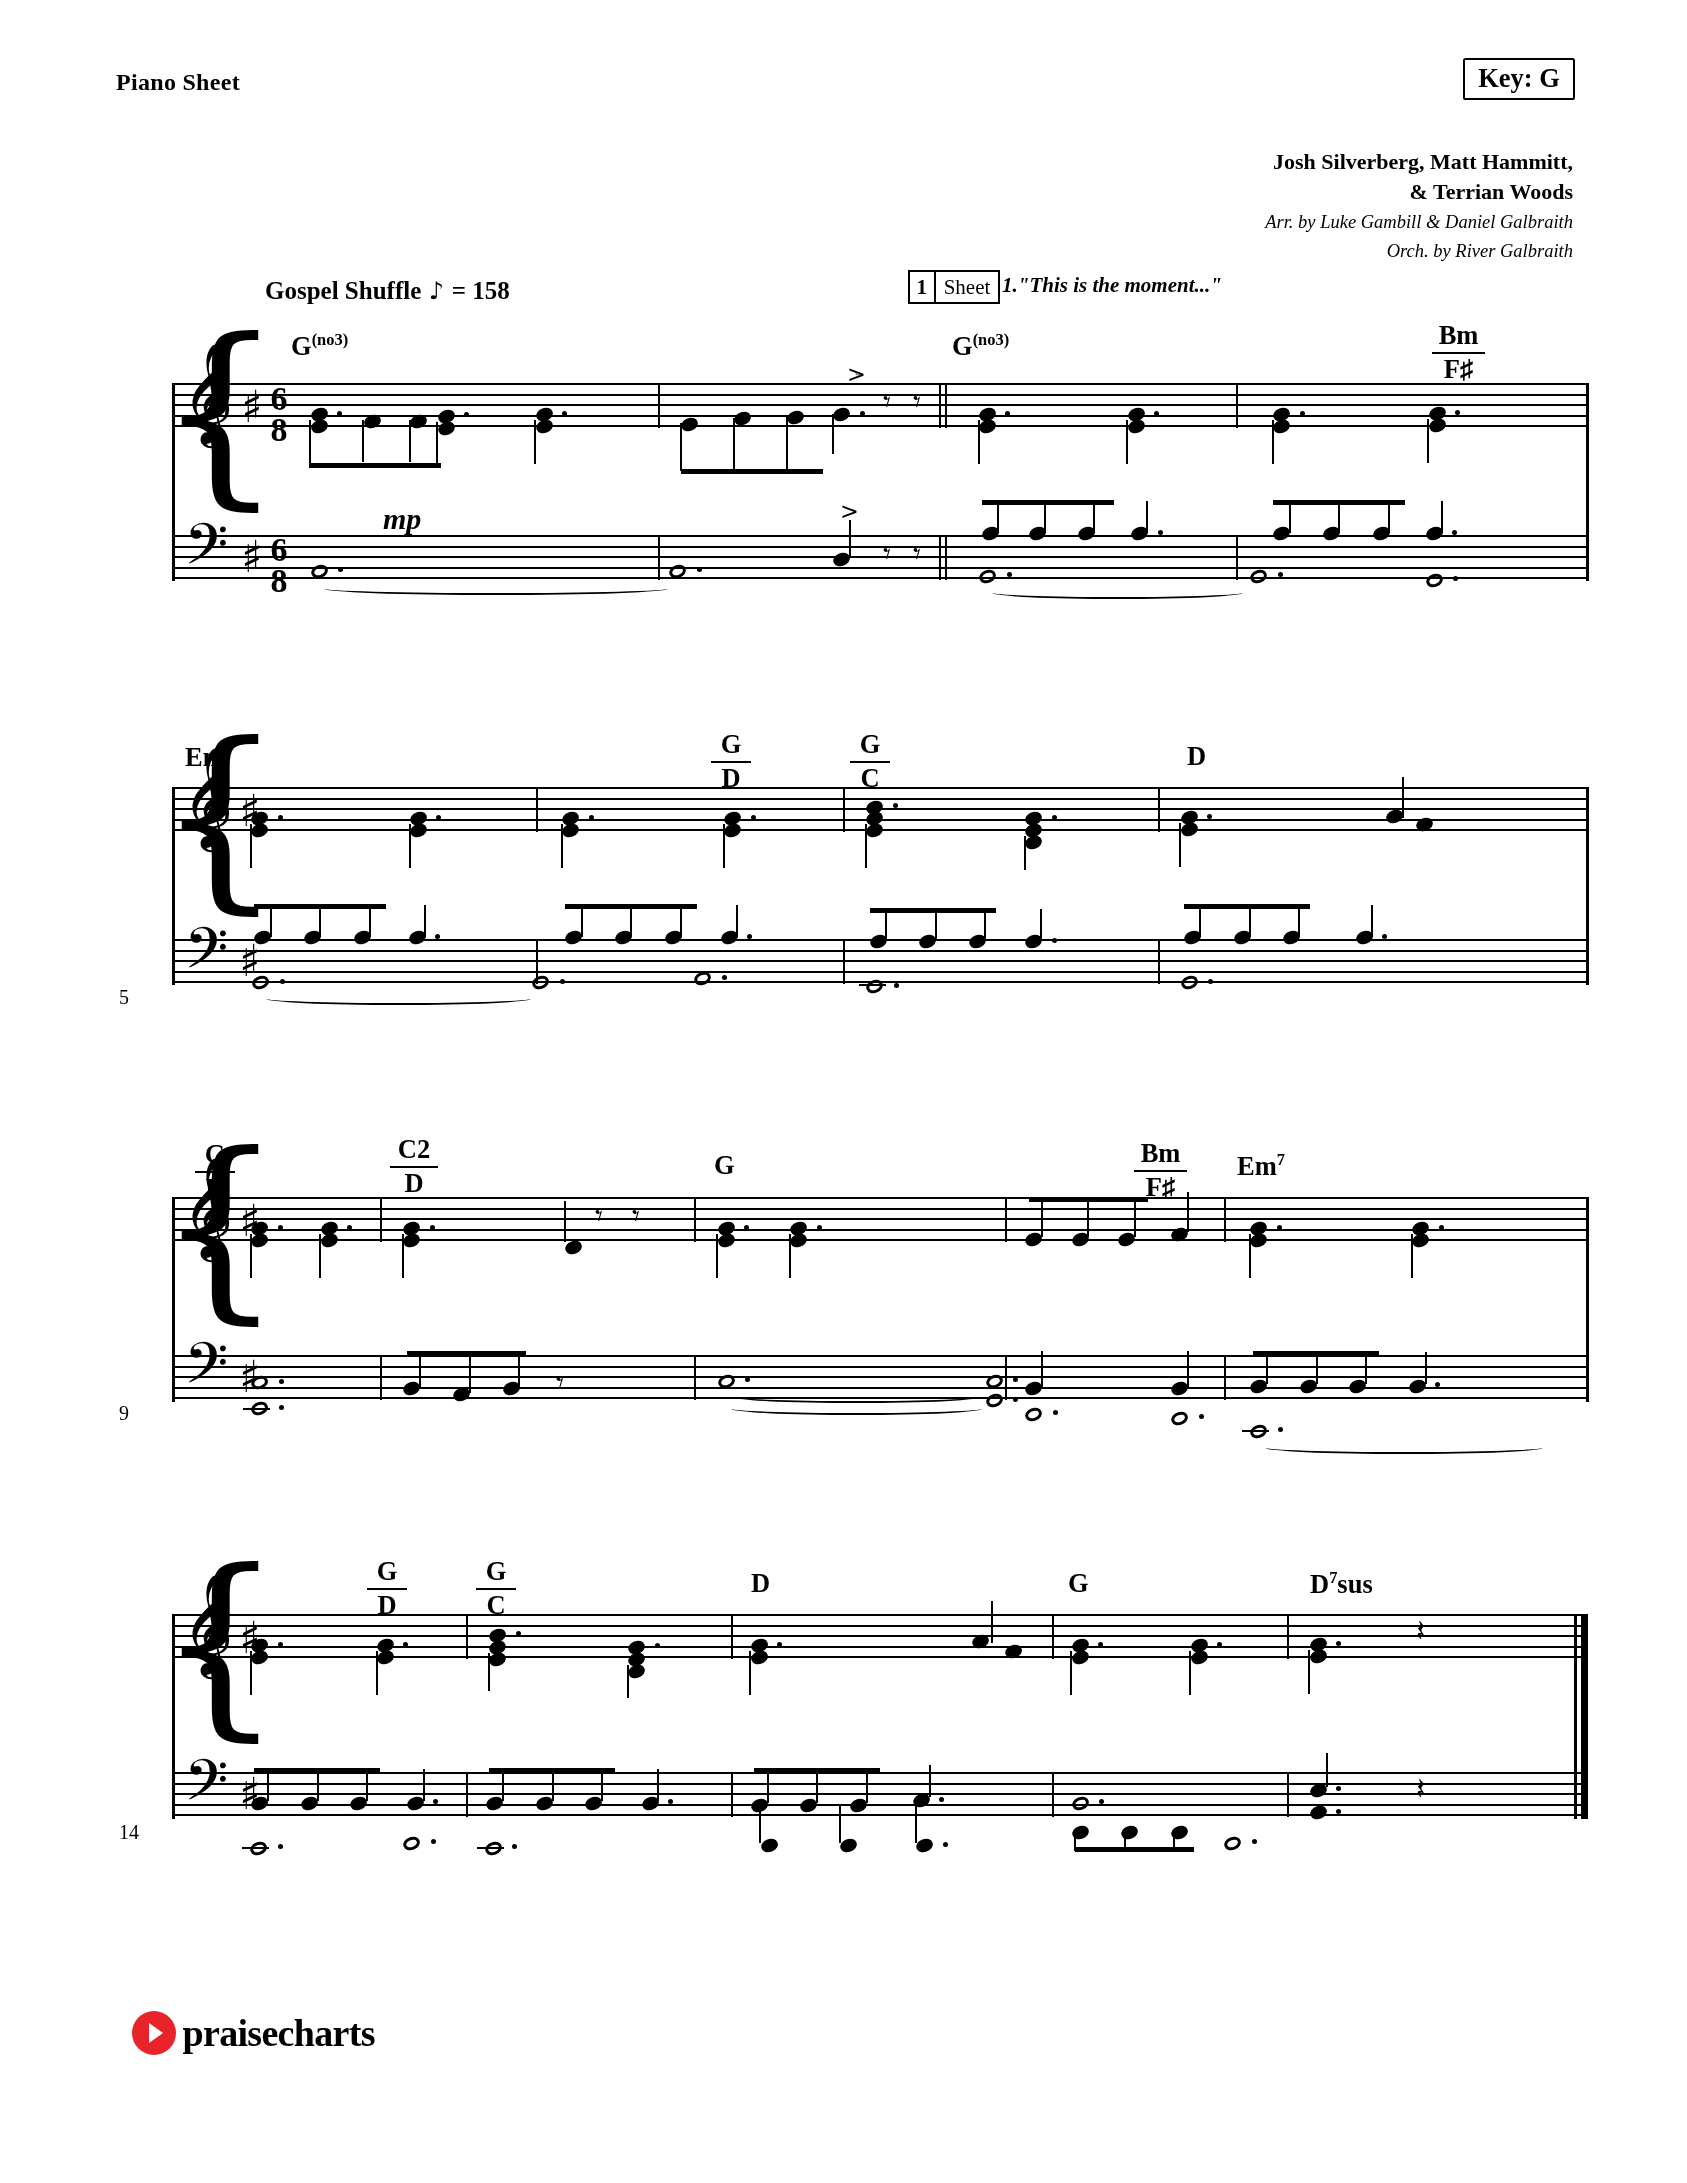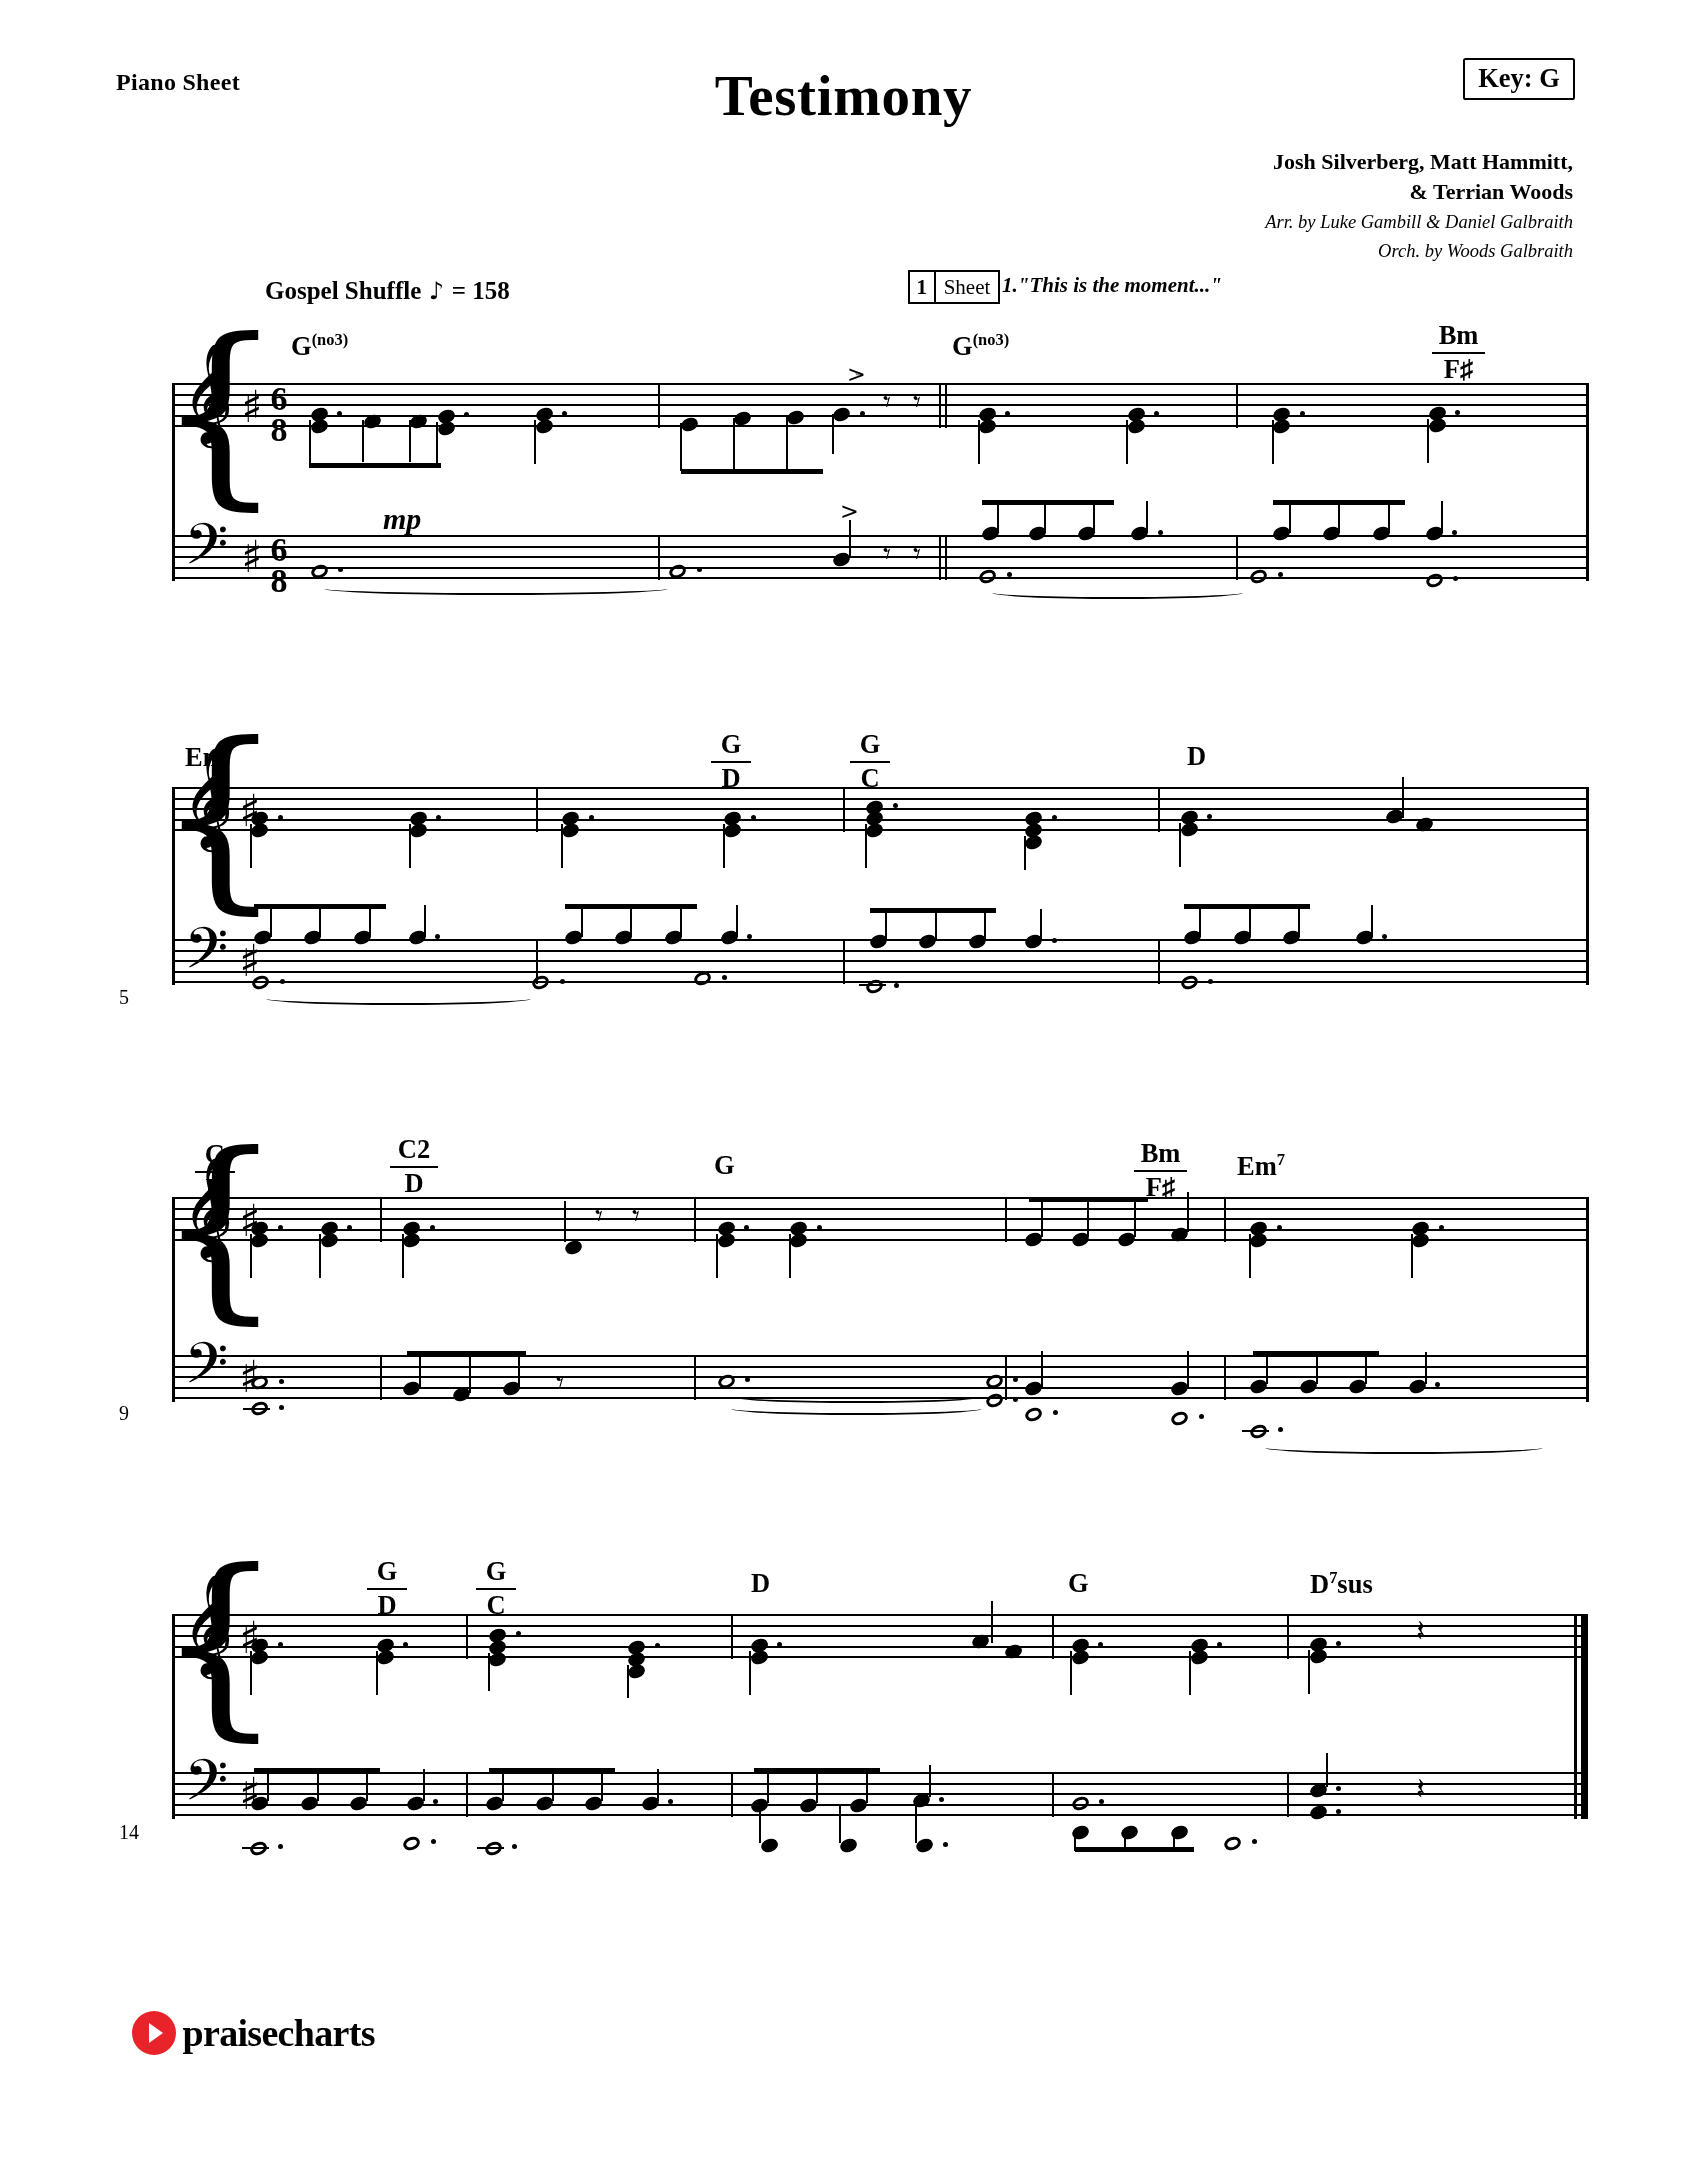--- a/index.html
+++ b/index.html
@@ -328,27 +328,26 @@
 </style>
 </head>
 <body>
 
 <div class="page">
 
   <div class="sheet-type">Piano Sheet</div>
 
   <div class="key-box">Key: G</div>
 
-  <div class="song-title">Testimony</div>
 
   <div class="credits">
     <div class="writers">Josh Silverberg, Matt Hammitt,</div>
     <div class="writers">&amp; Terrian Woods</div>
     <div class="arr">Arr. by Luke Gambill &amp; Daniel Galbraith</div>
-    <div class="arr">Orch. by Woods Galbraith</div>
+    <div class="arr">Orch. by River Galbraith</div>
   </div>
 
   <div class="tempo">
     <span>Gospel Shuffle</span>
     <span class="note-glyph">♪</span>
     <span>=</span>
     <span>158</span>
   </div>
 
   <div class="section-tag">

